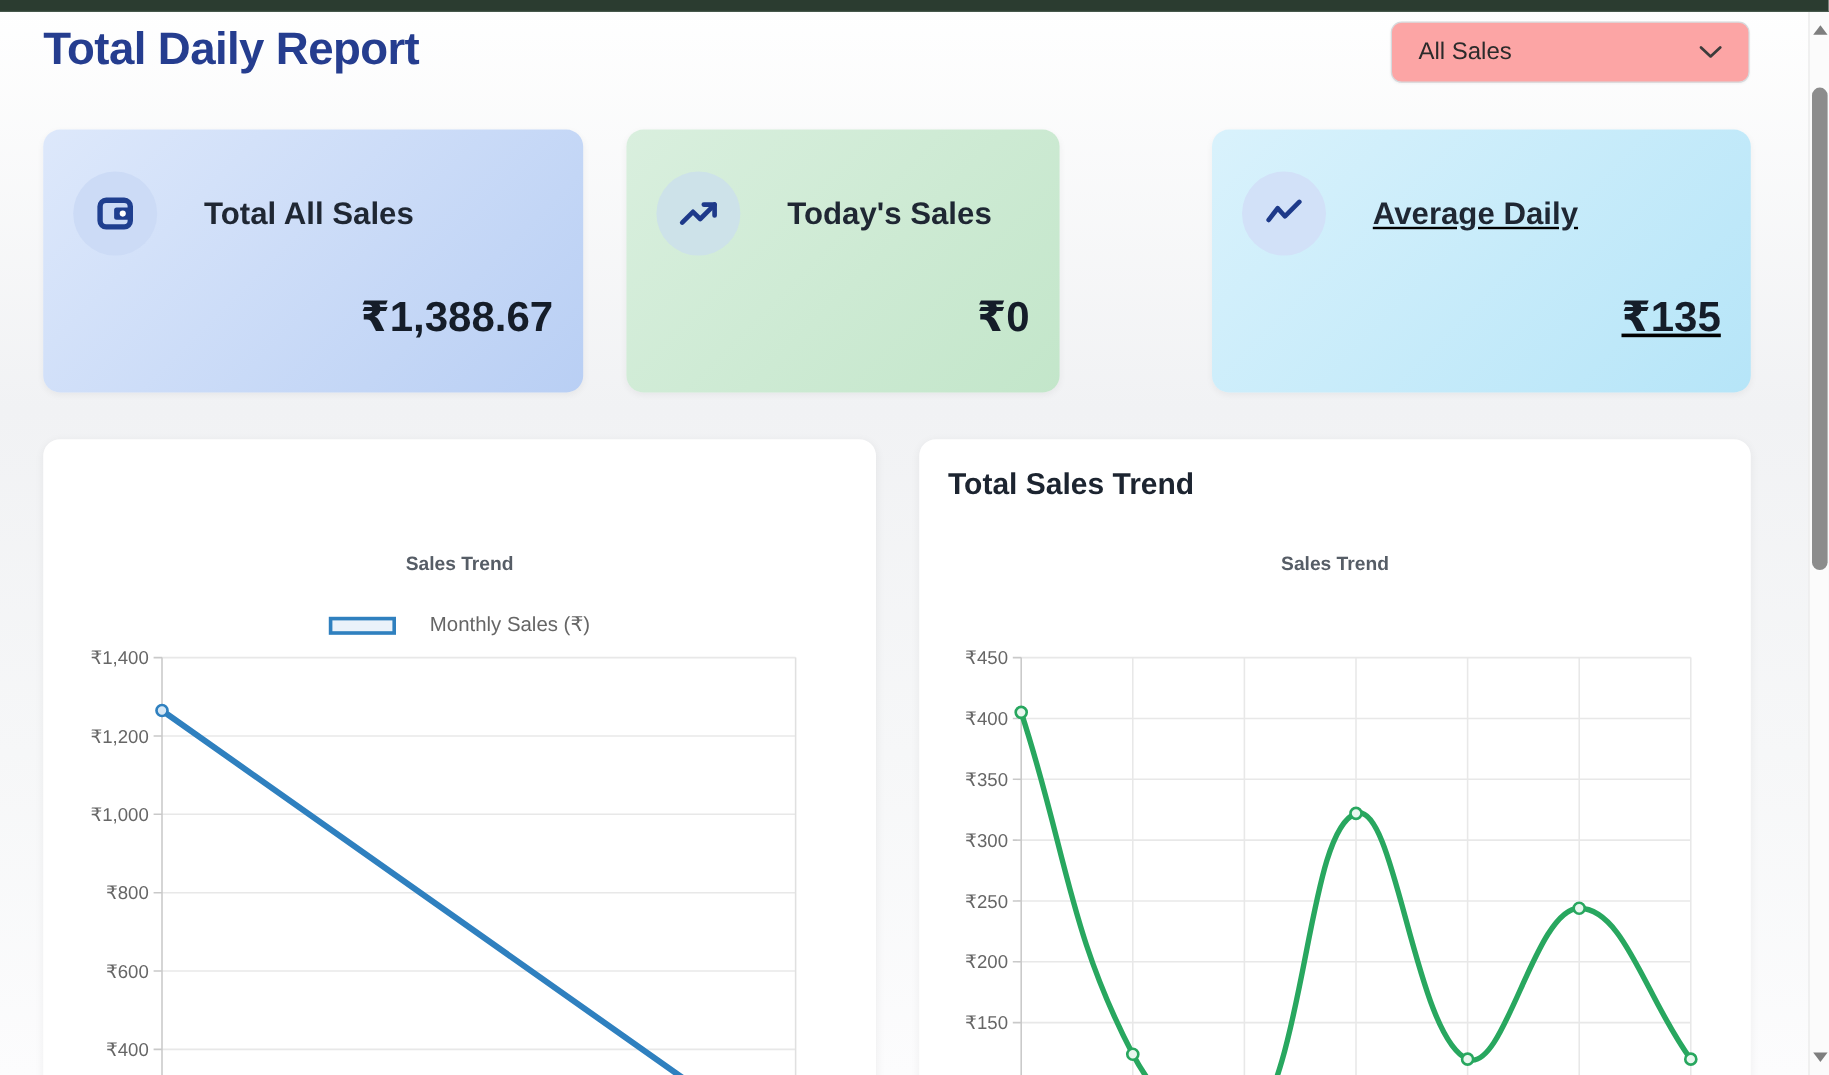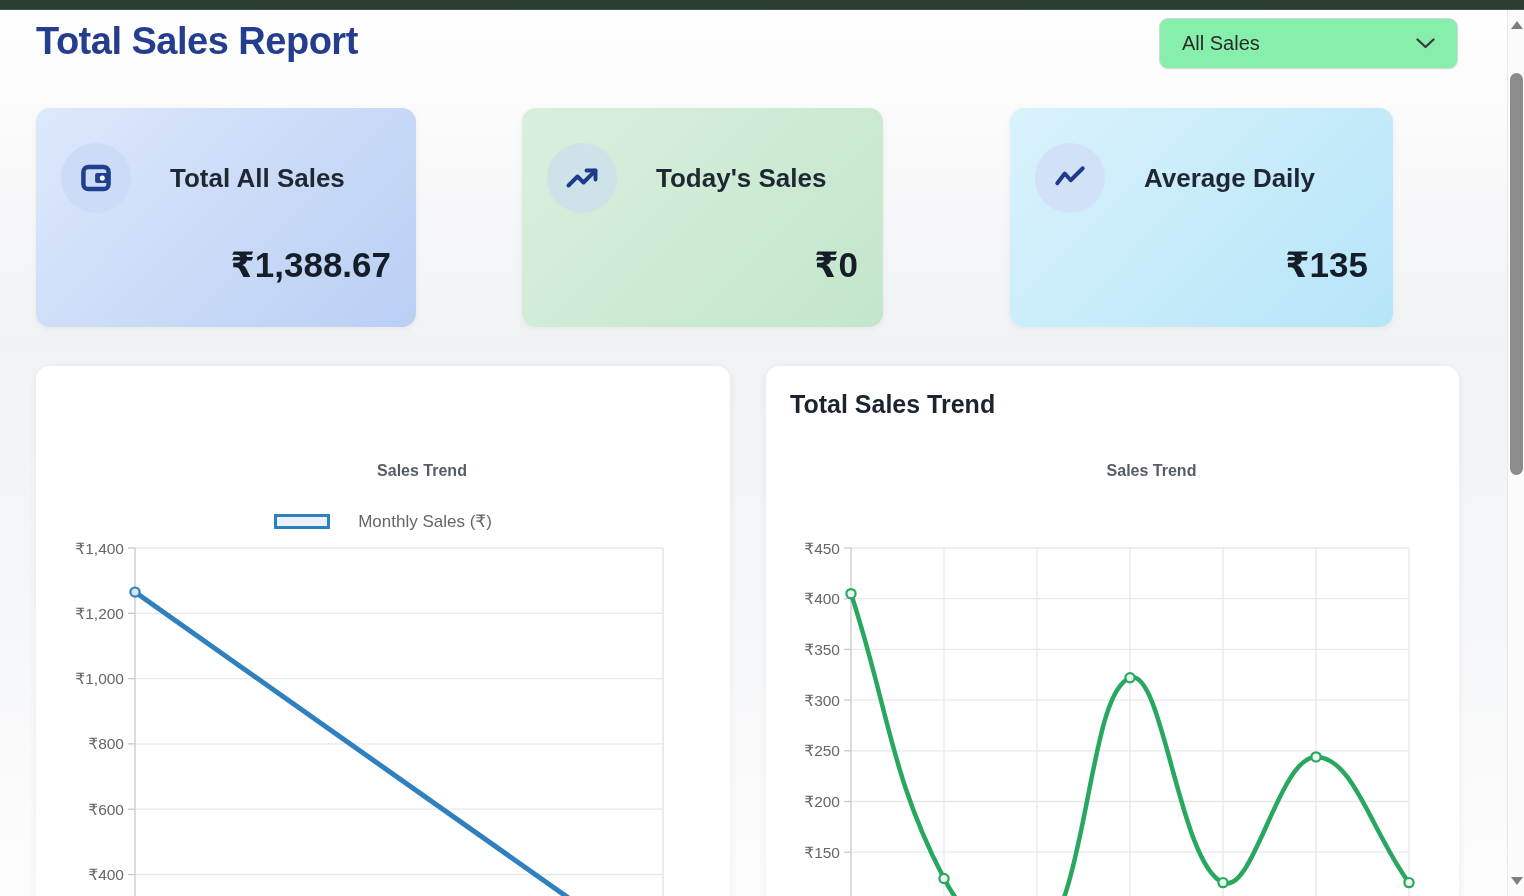--- a/index.html
+++ b/index.html
@@ -13,56 +13,56 @@
 
   
   .scrollbar { position:absolute; right:0; top:10px; width:17px; height:886px; background:#fbfbfb; border-left:1px solid #e8e8e8; }
   .scroll-btn { position:absolute; left:0; width:17px; height:30px; display:flex; align-items:center; justify-content:center; }
   .tri-up { width:0; height:0; border-left:6px solid transparent; border-right:6px solid transparent; border-bottom:8px solid #7e7e7e; }
   .tri-down { width:0; height:0; border-left:6px solid transparent; border-right:6px solid transparent; border-top:8px solid #7e7e7e; }
   .scroll-thumb { position:absolute; left:2px; top:63px; width:13px; height:402px; background:#8c8c8c; border-radius:7px; }
 
   .page-title { position:absolute; left:36px; top:20px; font-size:38px; font-weight:800; color:#253d8f; letter-spacing:-0.5px; }
 
-  .dropdown { position:absolute; left:1159px; top:18px; width:299px; height:51px; background:#86efac; border:1px solid #d6d9dc; border-radius:9px; box-shadow:0 1px 2px rgba(0,0,0,.04); display:flex; align-items:center; justify-content:space-between; padding:0 22px; cursor:default; }
+  .dropdown { position:absolute; left:1159px; top:18px; width:299px; height:51px; background:#fca5a5; border:1px solid #d6d9dc; border-radius:9px; box-shadow:0 1px 2px rgba(0,0,0,.04); display:flex; align-items:center; justify-content:space-between; padding:0 22px; cursor:default; }
   .dropdown-value { font-size:20px; color:#2b2b2b; }
 
   
   .stat-card { position:absolute; top:108px; height:219px; border-radius:14px; box-shadow:0 2px 6px rgba(0,0,0,.05); padding:35px 25px; }
   .stat-head { display:flex; align-items:center; }
   .stat-circle { width:70px; height:70px; border-radius:50%; display:flex; align-items:center; justify-content:center; flex:0 0 auto; }
   .stat-label { margin-left:39px; font-size:26px; font-weight:800; color:#1f2733; }
   .stat-value { margin-top:32px; font-size:35px; font-weight:800; color:#151d29;text-align:right; }
 
   
   .panel { position:absolute; top:366px; height:640px; background:#fff; border-radius:14px; box-shadow:0 2px 8px rgba(0,0,0,.06); }
   .panel-heading { position:absolute; left:24px; top:24px; font-size:25px; font-weight:800; color:#1c2430; }
-  .chart-title { position:absolute; left:0; top:96px; width:100%; text-align:center; font-size:16px; font-weight:700; color:#565d66;margin-left:39px; }
+  .chart-title { position:absolute; left:0; top:96px; width:100%; text-align:center; font-size:16px; font-weight:700; color:#565d66; }
   .legend { position:absolute; left:0; top:145px; width:100%; display:flex; align-items:center; justify-content:center; gap:28px; }
   .legend-box { width:56px; height:15px; border-style:solid; border-width:3px; }
   .legend-label { font-size:17px; color:#666; }
   .chart-svg { position:absolute; left:0; top:170px; }
 </style>
 </head>
 <body>
 
 <div class="topbar"></div>
 
-<div class="page-title">Total Sales Report</div>
+<div class="page-title">Total Daily Report</div>
 
 <div class="dropdown">
   <span class="dropdown-value">All Sales</span>
   <span style="display:flex;">
     <svg width="19" height="11" viewBox="0 0 19 11">
         <polyline points="1.5,1.5 9.5,9 17.5,1.5" fill="none" stroke="#3c3c3c" stroke-width="2.3" stroke-linecap="round" stroke-linejoin="round"></polyline>
       </svg>
   </span>
 </div>
 
-<div class="stat-card" style="left: 36px; width: 380px; background: linear-gradient(135deg, rgb(221, 232, 251) 0%, rgb(185, 207, 244) 100%);">
+<div class="stat-card" style="left: 36px; width: 450px; background: linear-gradient(135deg, rgb(221, 232, 251) 0%, rgb(185, 207, 244) 100%);">
   <div class="stat-head">
     <div class="stat-circle" style="background: rgb(204, 219, 246);">
       <span style="display:flex;">
         <svg width="36" height="36" viewBox="0 0 24 24">
           <rect x="3.6" y="4.6" width="16.8" height="14.8" rx="3.4" fill="none" stroke="#1f3f8f" stroke-width="3"></rect>
           <rect x="11.4" y="8.6" width="9.6" height="6.8" rx="1.4" fill="#1f3f8f"></rect>
           <circle cx="16.2" cy="12" r="1.7" fill="#ffffff"></circle>
         </svg>
       </span>
     </div>
@@ -79,21 +79,21 @@
           <polyline points="3,17 9,11 13,15 21,7"></polyline>
           <polyline points="15,7 21,7 21,13"></polyline>
         </svg>
       </span>
     </div>
     <div class="stat-label">Today's Sales</div>
   </div>
   <div class="stat-value">₹0</div>
 </div>
 
-<div class="stat-card" style="left: 1010px; width: 383px; background: linear-gradient(135deg, rgb(217, 242, 252) 0%, rgb(182, 229, 248) 100%);">
+<div class="stat-card" style="left: 1010px; width: 449px; background: linear-gradient(135deg, rgb(217, 242, 252) 0%, rgb(182, 229, 248) 100%); text-decoration: underline;">
   <div class="stat-head">
     <div class="stat-circle" style="background: rgb(210, 225, 248);">
       <span style="display:flex;">
         <svg width="36" height="36" viewBox="0 0 24 24" fill="none" stroke="#1e3a8a" stroke-width="2.6" stroke-linecap="round" stroke-linejoin="round">
           <polyline points="3.5,15.5 8.5,9 12.5,13.5 20.5,5.5"></polyline>
         </svg>
       </span>
     </div>
     <div class="stat-label">Average Daily</div>
   </div>

